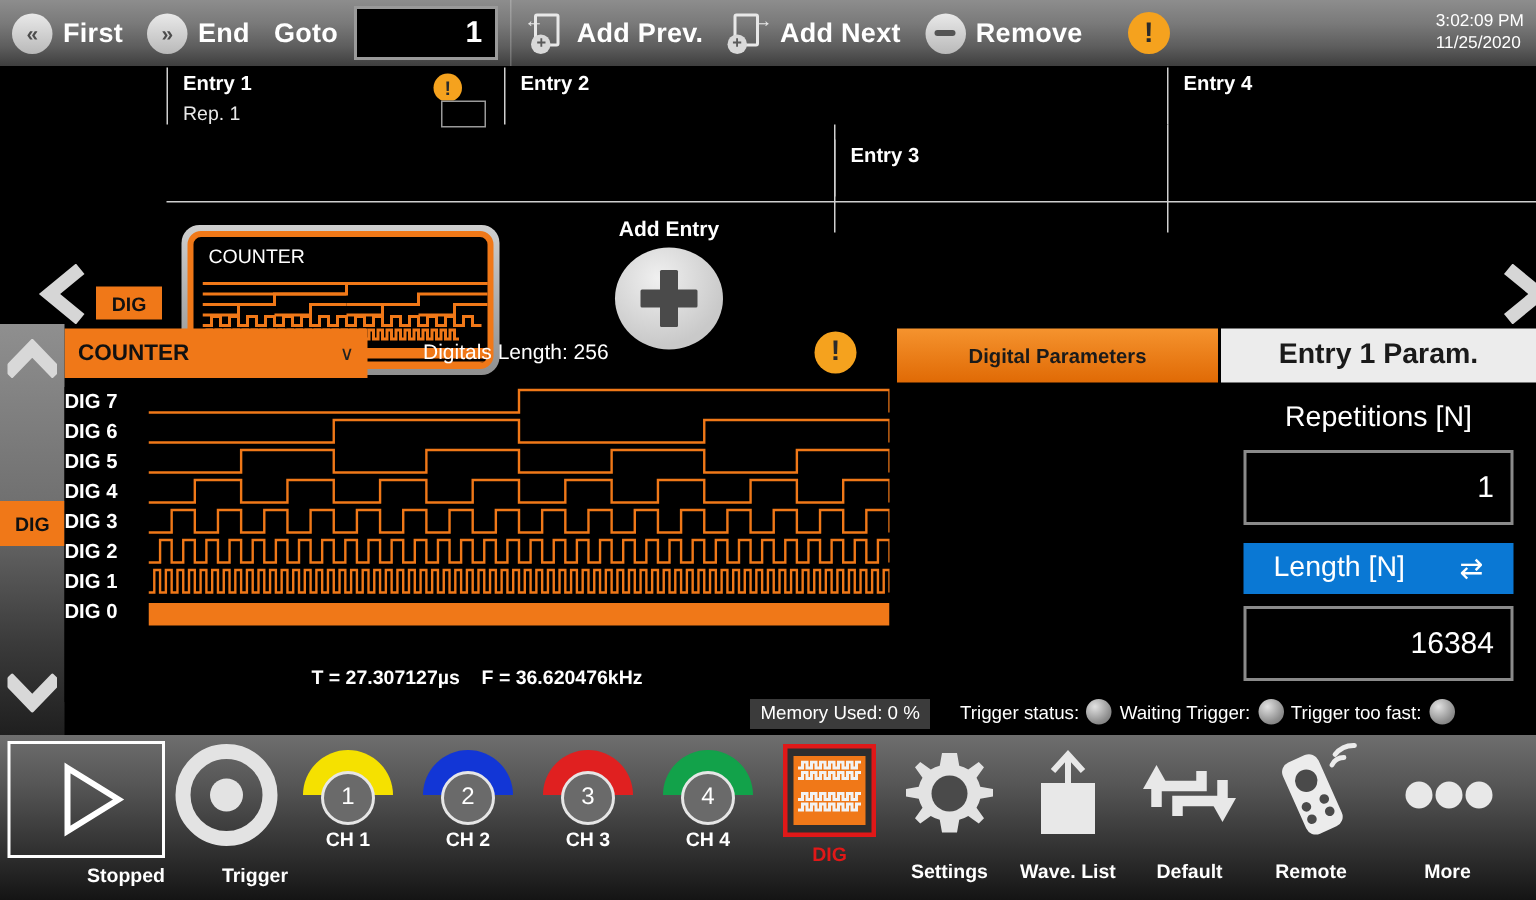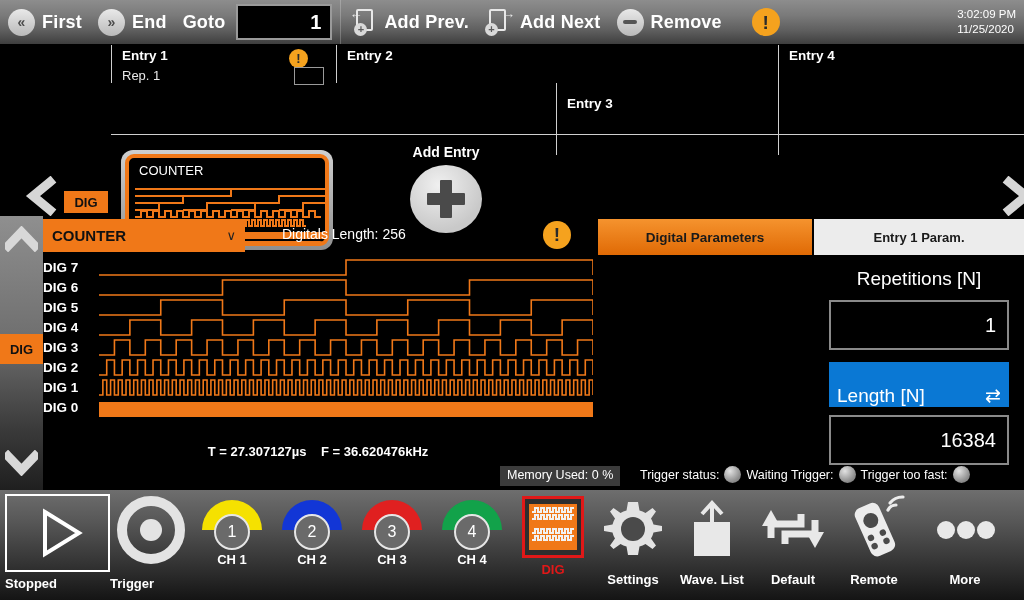--- a/index.html
+++ b/index.html
@@ -117,21 +117,21 @@
     display:flex; align-items:center; justify-content:center;
   }
   .tab-dp {
     position:absolute; left:598px; top:219px; width:214px; height:36px;
     background: linear-gradient(180deg,#F5932E,#E06A05);
     color:#1a1a1a; font-size:13.5px; font-weight:bold;
     display:flex; align-items:center; justify-content:center;
   }
   .tab-ep {
     position:absolute; left:814px; top:219px; width:210px; height:36px;
-    background:#ececec; color:#1a1a1a; font-size:13px; font-weight:bold;
+    background:#ececec; color:#1a1a1a; font-size:19px; font-weight:bold;
     display:flex; align-items:center; justify-content:center;
   }
 
   
   .leftscroll {
     position:absolute; left:0; top:216px; width:43px; height:274px;
     background: linear-gradient(180deg,#8f8f8f 0%,#6f6f6f 45%,#3a3a3a 78%,#1f1f1f 100%);
   }
   .leftscroll .chev-up, .leftscroll .chev-dn { position:absolute; left:5px; }
   .leftscroll .chev-up { top:10px; }
@@ -151,44 +151,44 @@
     color:#fff; font-size:13px; font-weight:bold; }
 
   
   .rightpanel { position:absolute; left:814px; top:258px; width:210px; height:210px; background:#000; }
   .rp-title { color:#fff; font-size:19px; text-align:center; margin-top:10px; }
   .rp-field {
     margin:10px auto 0; width:180px; height:50px; background:#000; border:2px solid #8a8a8a;
     color:#fff; font-size:20px; text-align:right; line-height:46px; padding-right:11px;
   }
   .rp-blue {
-    margin:12px auto 0; width:180px; height:45px; background:#0A78D4; color:#fff;
-    display:flex; align-items:flex-end; justify-content:space-between;
-    padding:0 8px; font-size:19px;
+    margin:12px auto 0; width:180px; height:34px; background:#0A78D4; color:#fff;
+    display:flex; align-items:center; justify-content:space-between;
+    padding:0 20px; font-size:19px;
   }
 
   
   .statusbar { position:absolute; left:0; top:466px; width:1024px; height:24px; }
   .mem { position:absolute; left:500px; top:0px; height:20px; background:#3b3b3b;
     color:#fff; font-size:12.5px; padding:2px 7px 0 7px; }
   .trigwrap { position:absolute; left:640px; top:0px; display:flex; align-items:center; gap:5px;
     color:#fff; font-size:12.5px; }
   .led { width:17px; height:17px; border-radius:50%;
     background: radial-gradient(circle at 35% 30%, #e2e2e2, #8e8e8e 65%, #6e6e6e); }
 
   
   .bottombar {
     position:absolute; left:0; top:490px; width:1024px; height:110px;
     background: linear-gradient(180deg,#6e6e6e 0%,#565656 30%,#2c2c2c 75%,#141414 100%);
   }
   .btn-run {
     position:absolute; left:5px; top:4px; width:105px; height:78px; border:2px solid #fff;
     display:flex; align-items:center; justify-content:center;
   }
-  .btn-lab { position:absolute; color:#fff; font-size:13px; font-weight:bold; text-align:left; }
+  .btn-lab { position:absolute; color:#fff; font-size:13px; font-weight:bold; text-align:right; }
   .bb-item { position:absolute; top:4px; text-align:center; }
   .bb-item .cap { color:#fff; font-size:13px; font-weight:bold; margin-top:4px; }
   .chan { position:relative; width:76px; height:74px; }
   .chan .arc { position:absolute; left:8px; top:6px; width:60px; height:30px;
     border-top-left-radius:60px; border-top-right-radius:60px; }
   .chan .num {
     position:absolute; left:20px; top:20px; width:36px; height:36px; border-radius:50%;
     border:2px solid #e6e6e6; background:#6a6a6a; color:#fff; font-size:16px;
     display:flex; align-items:center; justify-content:center;
   }

